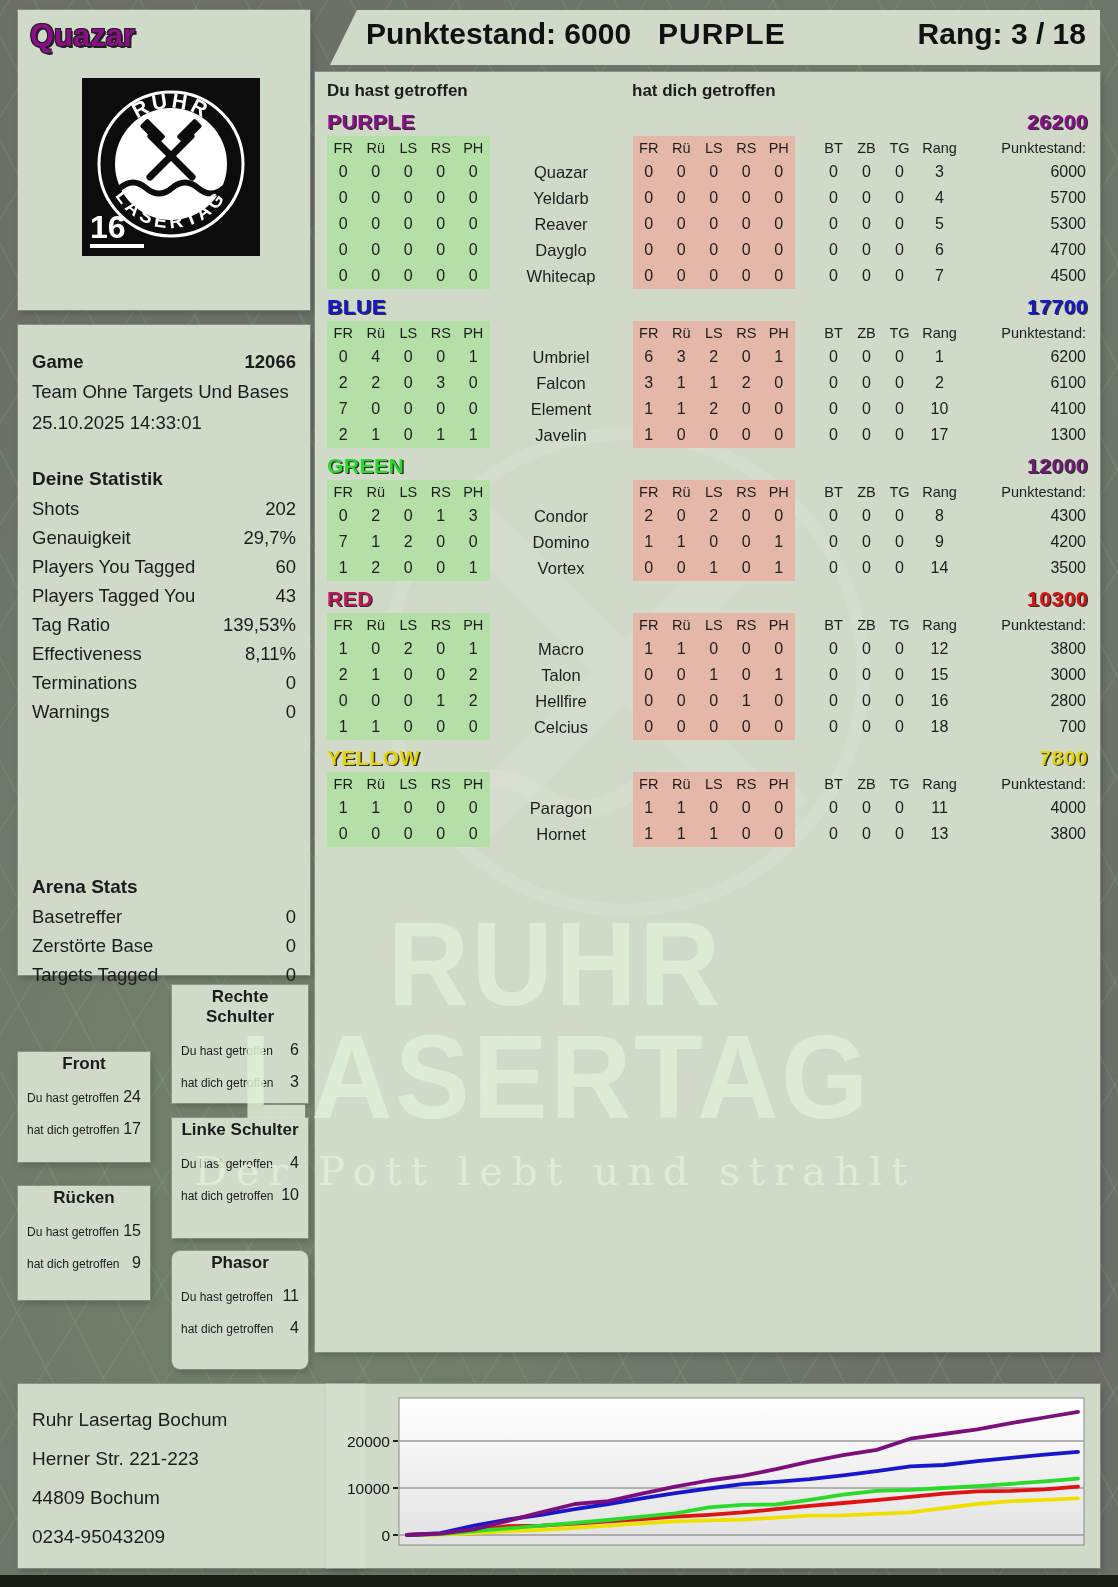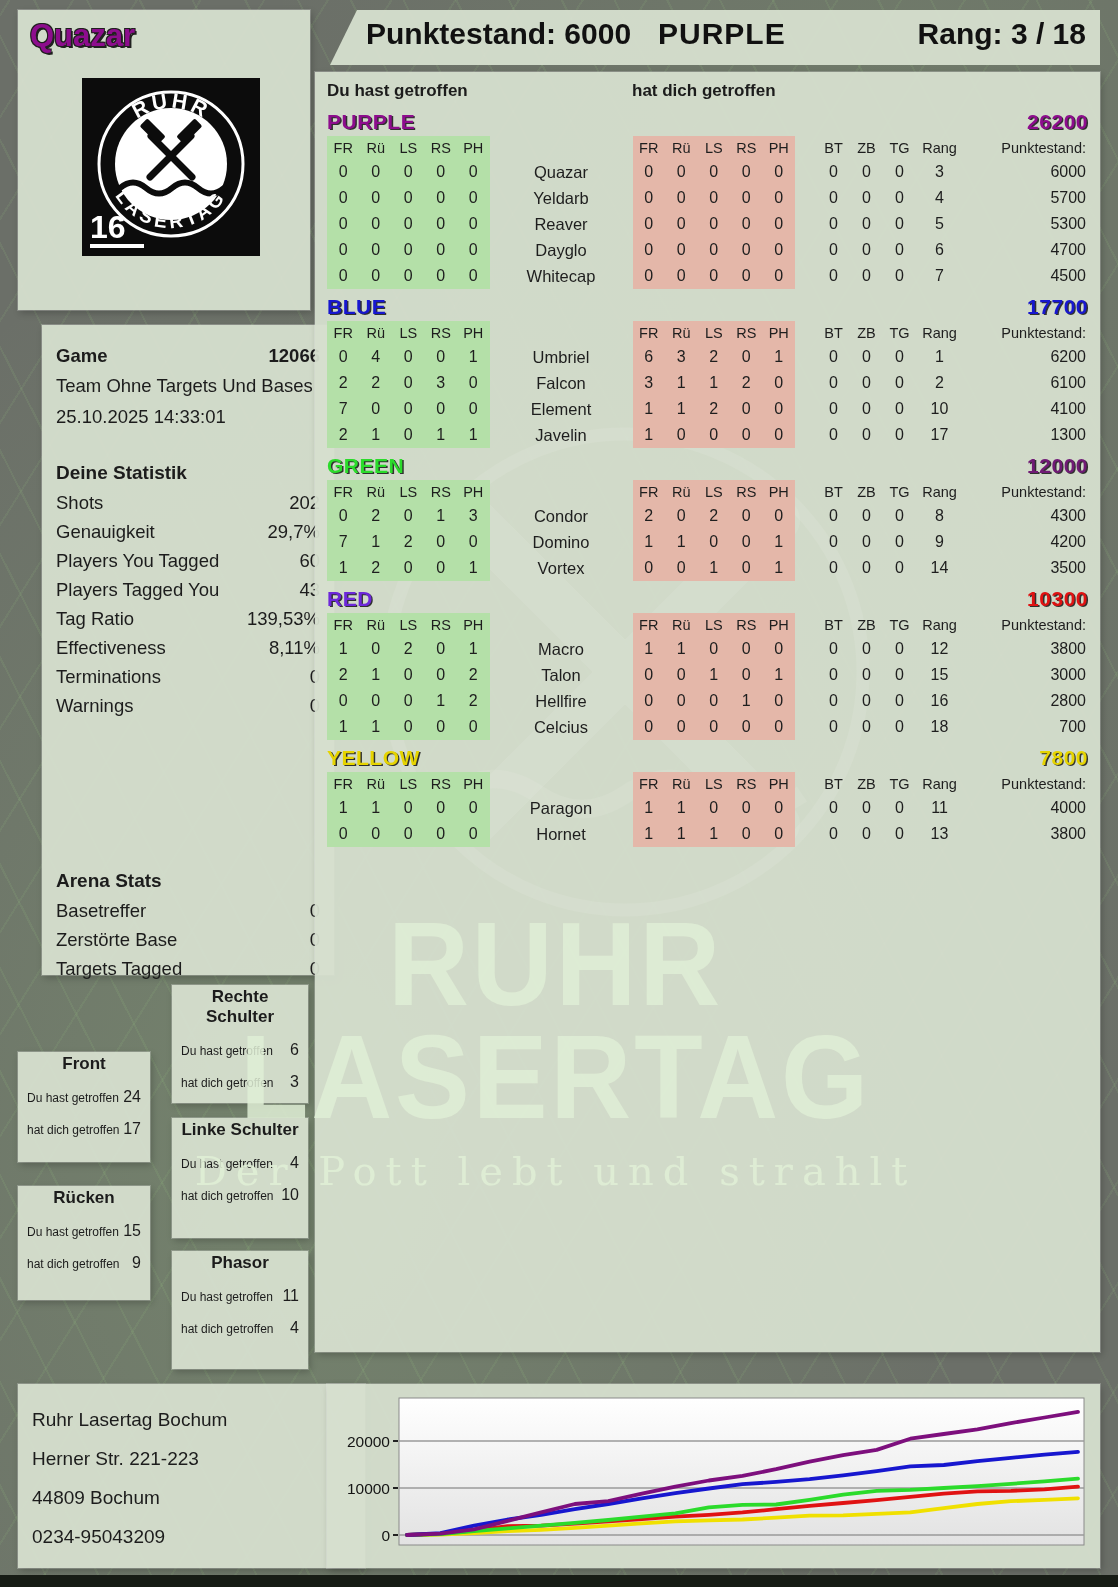--- a/index.html
+++ b/index.html
@@ -30,39 +30,39 @@
   }
   .logo-box { position:absolute; left:64px; top:68px; }
   
   .header-panel { left:330px; top:10px; width:770px; height:55px;
     clip-path:polygon(27px 0, 100% 0, 100% 100%, 0 100%); }
   .header-panel span { position:absolute; top:7px; font-size:30px; font-weight:bold; color:#111; }
   .hdr-score { left:36px; }
   .hdr-team  { left:328px; letter-spacing:1px; }
   .hdr-rank  { right:14px; }
   
-  .stats-panel { left:18px; top:325px; width:292px; height:650px; padding:16px 14px;margin-left:24px; }
+  .stats-panel { left:18px; top:325px; width:292px; height:650px; padding:22px 14px; }
   .srow { display:flex; justify-content:space-between; font-size:18.5px; line-height:29px; }
   .srow.bold, .sec-title { font-weight:bold; }
   .sline { font-size:18.5px; line-height:31px; }
   .sec-title { font-size:19px; line-height:30px; margin-top:26px; }
   .sec-title.arena { margin-top:146px; }
   
   .bz { position:absolute; background:rgba(214,223,207,0.95);
         box-shadow:0 0 0 1px rgba(255,255,255,0.22), 2px 3px 7px rgba(0,0,0,0.22);
         padding:2px 9px; }
   .bz h4 { text-align:center; font-size:17px; margin-bottom:4px; }
   .bzrow { display:flex; justify-content:space-between; align-items:baseline; margin-top:14px; }
   .bzrow .lab { font-size:12px; }
   .bzrow .val { font-size:16px; }
   .bz-rechte { left:172px; top:985px;  width:136px; height:118px; }
   .bz-front  { left:18px;  top:1052px; width:132px; height:110px; }
   .bz-linke  { left:172px; top:1118px; width:136px; height:120px; }
   .bz-ruecken{ left:18px;  top:1186px; width:132px; height:114px; }
-  .bz-phasor { left:172px; top:1251px; width:136px; height:118px; }
+  .bz-phasor { left:172px; top:1251px; width:136px; height:118px;border-radius:8px; }
   
   .address-panel { left:18px; top:1384px; width:347px; height:184px; padding:16px 14px; }
   .address-panel div { font-size:19px; line-height:39px; }
   
   .main-panel { left:315px; top:72px; width:785px; height:1280px; padding:6px 12px; }
   .captions { position:relative; z-index:2; display:grid;
     grid-template-columns:305px 1fr; height:26px; align-items:center; }
   .captions span { font-size:17px; font-weight:bold; }
   #teams { position:relative; z-index:2; }
   .team { margin-top:3px; }
@@ -574,21 +574,21 @@
           <span class="c x">0</span>
           <span class="c x">0</span>
           <span class="c x">0</span>
           <span class="c x">14</span>
           <span class="c pts">3500</span>
         </div>
       </section>
 
   <section class="team">
     <div class="team-head">
-      <span class="team-name" style="color: #6d28d9;">RED</span>
+      <span class="team-name" style="color: #be185d;">RED</span>
       <span class="team-total" style="color: rgb(224, 18, 18);">10300</span>
     </div>
     <div class="trow thead">
           <span class="c g h">FR</span>
           <span class="c g h">Rü</span>
           <span class="c g h">LS</span>
           <span class="c g h">RS</span>
           <span class="c g h">PH</span>
           <span class="c name h"></span>
           <span class="c r h">FR</span>

